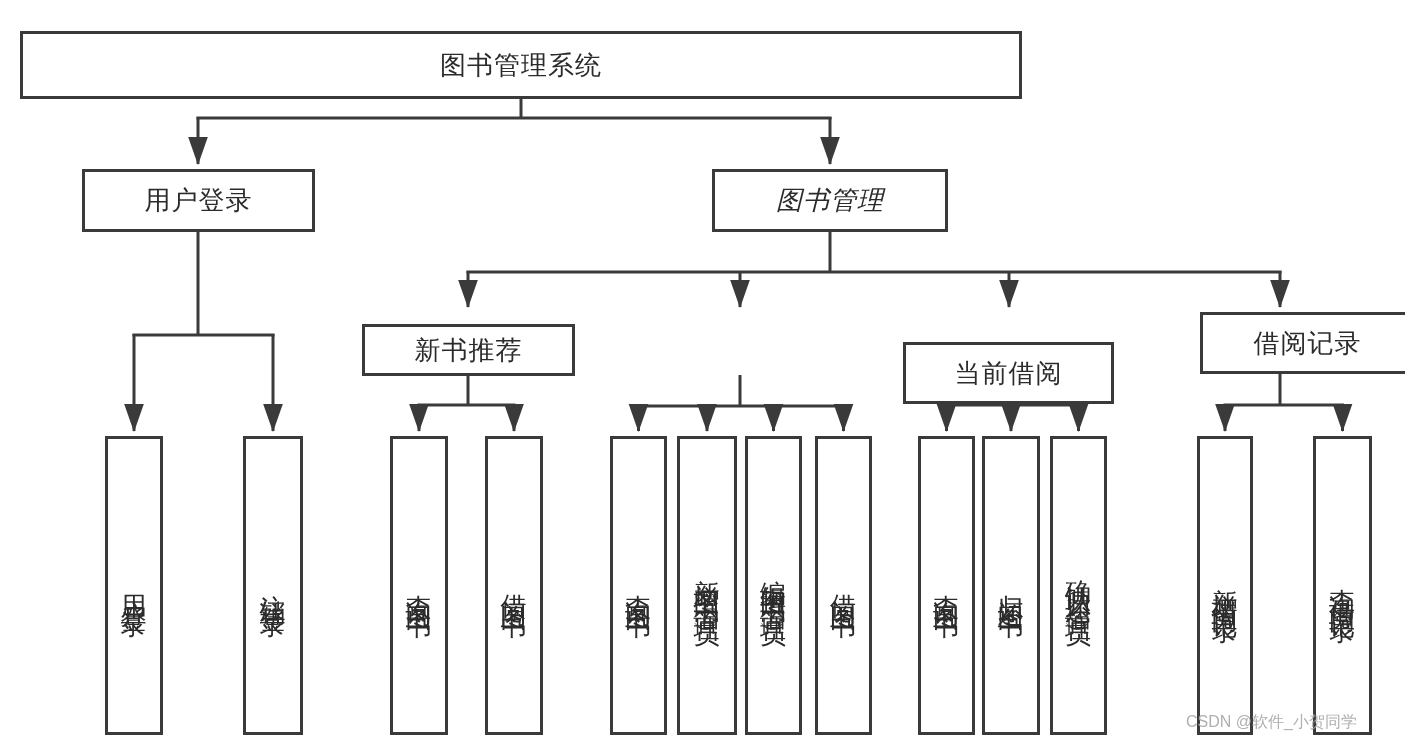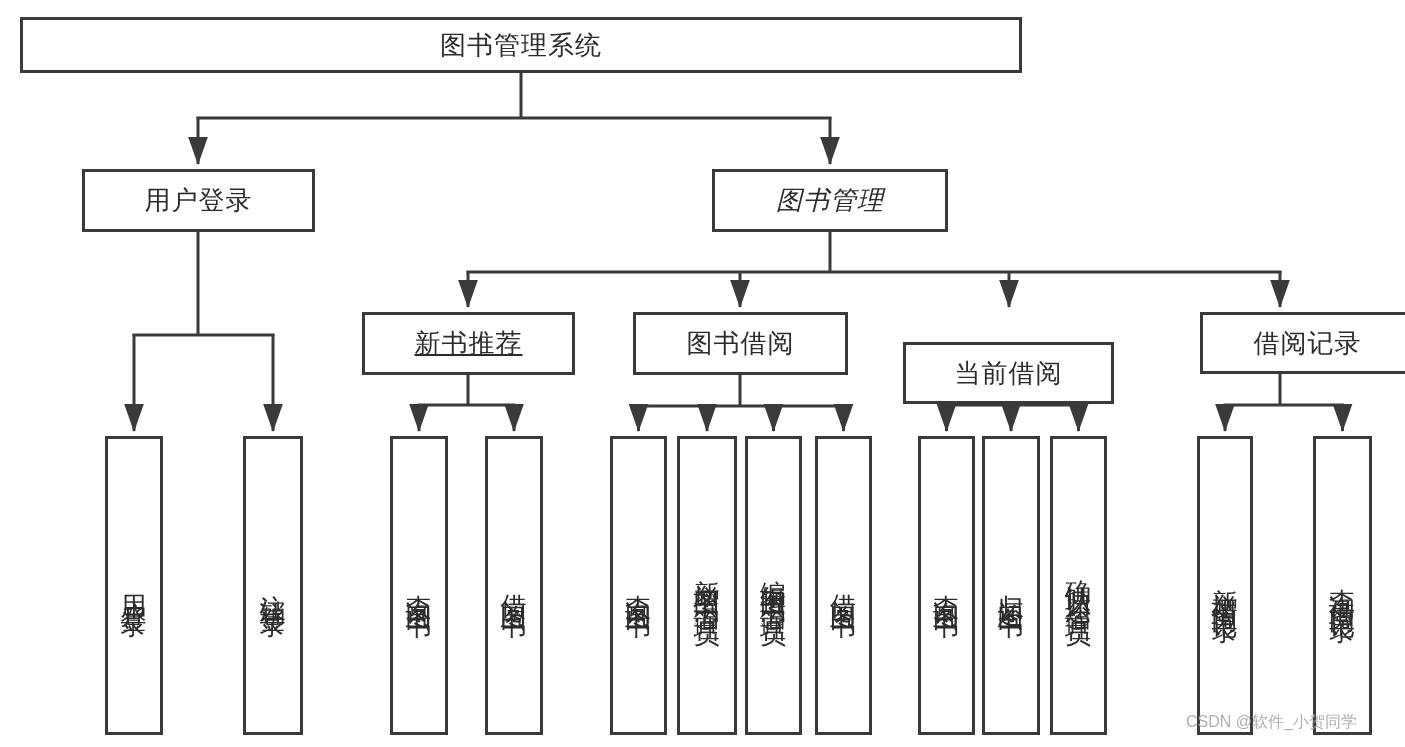--- a/index.html
+++ b/index.html
@@ -30,24 +30,24 @@
     display: flex;
     align-items: center;
     justify-content: center;
     z-index: 2;
   }
   .hbox {
     font-size: 26px;
     letter-spacing: 1px;
     white-space: nowrap;
   }
-  .root-box   { left: 20px;   top: 17px;  width: 1002px; height: 56px; }
+  .root-box   { left: 20px;   top: 31px;  width: 1002px; height: 68px; }
   .n-user     { left: 82px;   top: 169px; width: 233px;  height: 63px; }
   .n-bookmgmt { left: 712px;  top: 169px; width: 236px;  height: 63px; font-style: italic; }
-  .n-newrec   { left: 362px;  top: 312px; width: 213px;  height: 63px; text-decoration: underline; }
+  .n-newrec   { left: 362px;  top: 324px; width: 213px;  height: 52px; }
   .n-borrow   { left: 633px;  top: 312px; width: 215px;  height: 63px; }
   .n-current  { left: 903px;  top: 312px; width: 211px;  height: 62px; margin-top: 30px; }
   .n-records  { left: 1200px; top: 312px; width: 215px;  height: 62px; }
   .leaf {
     top: 436px;
     height: 299px;
     writing-mode: vertical-rl;
     text-orientation: mixed;
     font-size: 26px;
     letter-spacing: 6px;
@@ -130,21 +130,20 @@
       <path d="M1342.5,404 V431" marker-end="url(#arw)"></path>
     </g>
   </svg>
 
   <div class="box hbox root-box">图书管理系统</div>
 
   <div class="box hbox n-user">用户登录</div>
   <div class="box hbox n-bookmgmt">图书管理</div>
 
   <div class="box hbox n-newrec">新书推荐</div>
-  <div class="box hbox n-borrow">图书借阅</div>
   <div class="box hbox n-current">当前借阅</div>
   <div class="box hbox n-records">借阅记录</div>
 
   <div class="box leaf l1">用户登录</div>
   <div class="box leaf l2">注销登录</div>
 
   <div class="box leaf l3">查询图书</div>
   <div class="box leaf l4">借阅图书</div>
 
   <div class="box leaf l5">查询图书</div>

